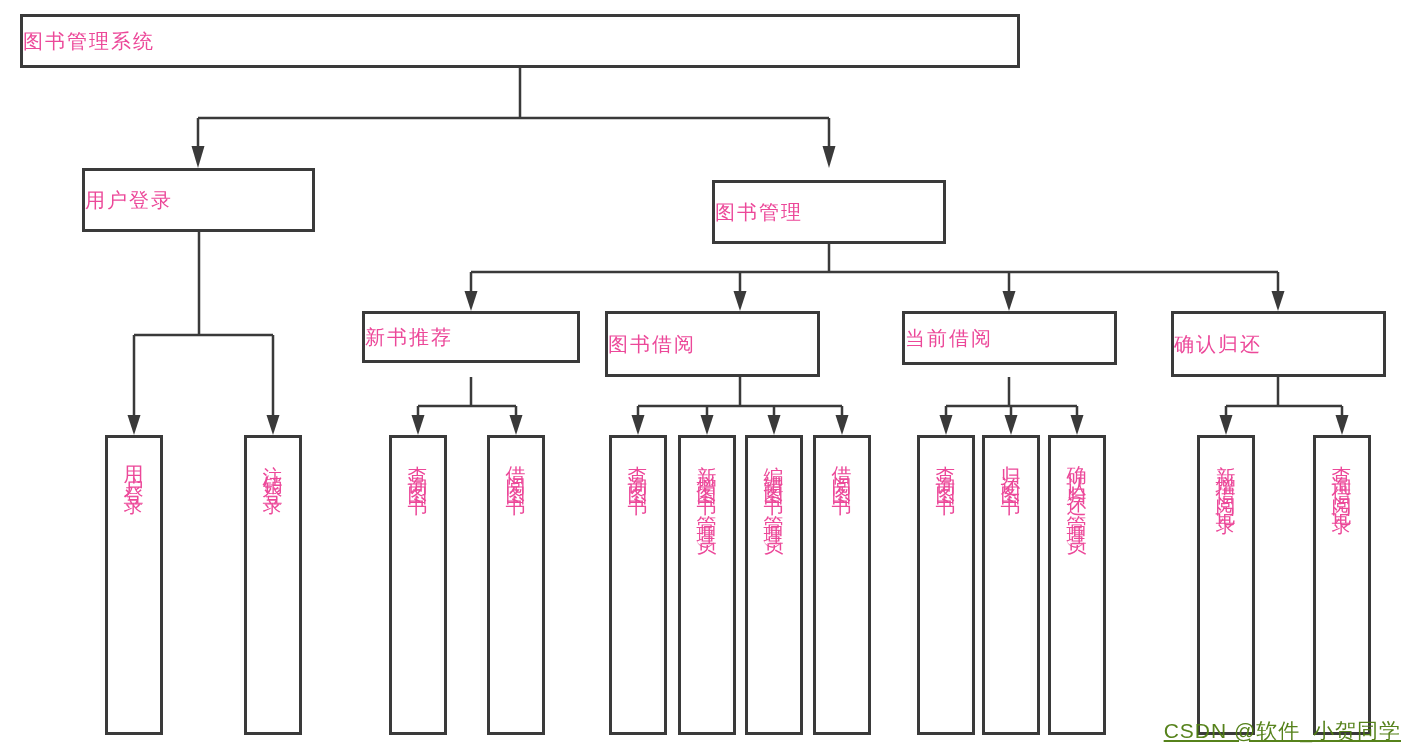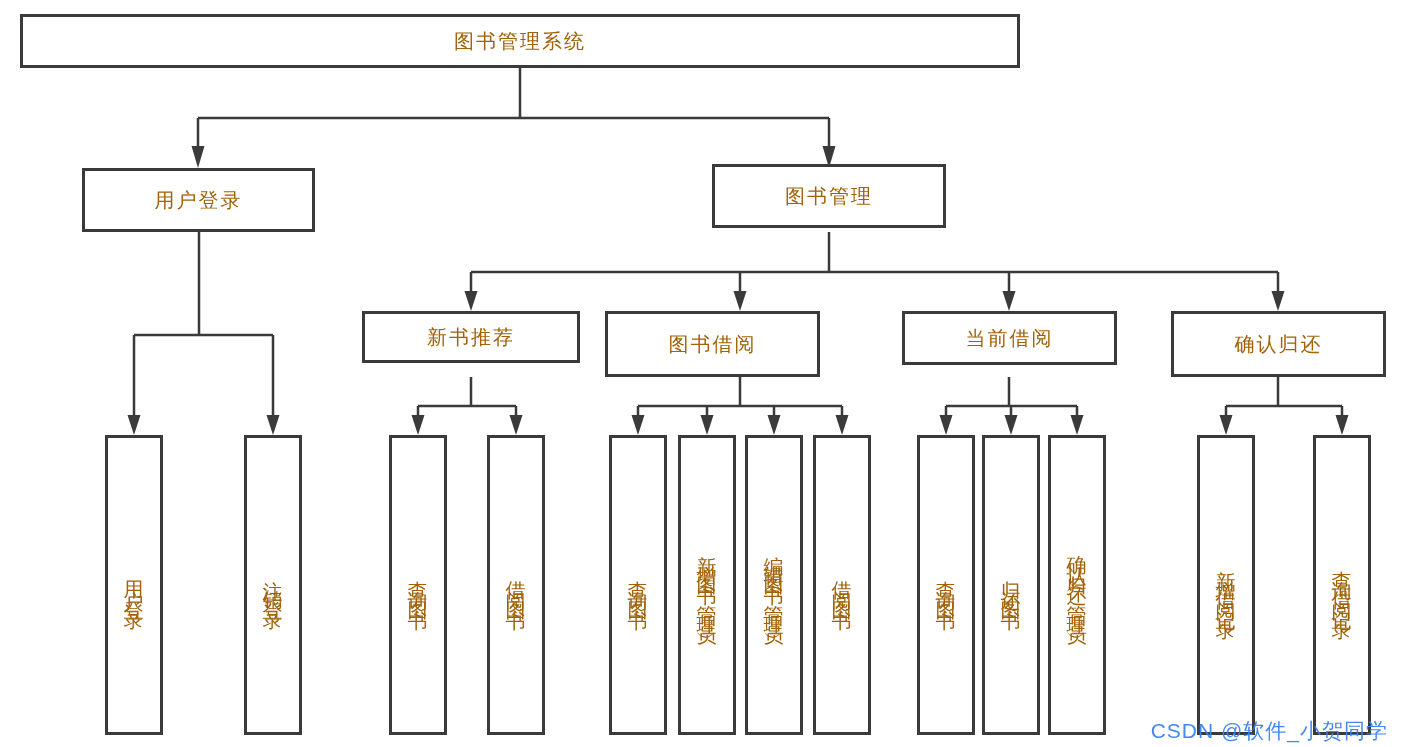--- a/index.html
+++ b/index.html
@@ -11,40 +11,40 @@
     overflow:hidden;
   }
   .wires{position:absolute;left:0;top:0;width:1405px;height:747px;}
   .node{
     position:absolute;
     box-sizing:border-box;
     border:3px solid #3a3a3a;
     background:#ffffff;
     display:flex;
     align-items:center;
-    justify-content:center;
-    color:#a16207;
+    color:#ec4899;
     font-size:20px;
     letter-spacing:2px;
   }
   .node.leaf{
     writing-mode:vertical-rl;
     text-orientation:mixed;
     letter-spacing:10px;
     padding:12px 0;
     line-height:1;
   }
   .watermark{
     position:absolute;
-    right:17px;
+    right:4px;
     bottom:2px;
     font-size:21px;
-    color:#3b82f6;
+    color:#4d7c0f;
     letter-spacing:1px;
     opacity:.95;
+    text-decoration:underline;
   }
 </style>
 </head>
 <body>
 
 <div class="canvas">
 
   <svg class="wires" viewBox="0 0 1405 747" xmlns="http://www.w3.org/2000/svg">
     <g stroke="#3a3a3a" stroke-width="2.5" fill="none">
 
@@ -88,21 +88,21 @@
     </g>
   </svg>
 
   <div class="node" style="left:20px;top:14px;width:1000px;height:54px;">
     <span>图书管理系统</span>
   </div>
 
   <div class="node" style="left:82px;top:168px;width:233px;height:64px;">
     <span>用户登录</span>
   </div>
-  <div class="node" style="left:712px;top:164px;width:234px;height:64px;">
+  <div class="node" style="left:712px;top:180px;width:234px;height:64px;">
     <span>图书管理</span>
   </div>
 
   <div class="node" style="left:362px;top:311px;width:218px;height:52px;">
     <span>新书推荐</span>
   </div>
   <div class="node" style="left:605px;top:311px;width:215px;height:66px;">
     <span>图书借阅</span>
   </div>
   <div class="node" style="left:902px;top:311px;width:215px;height:54px;">

